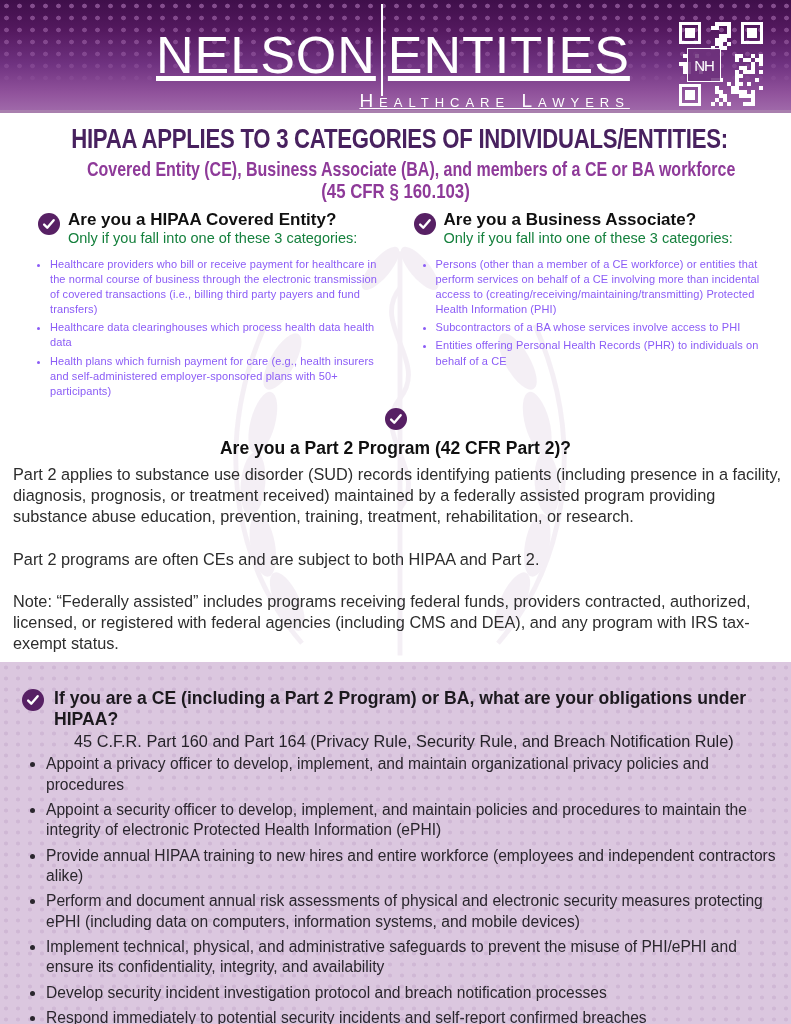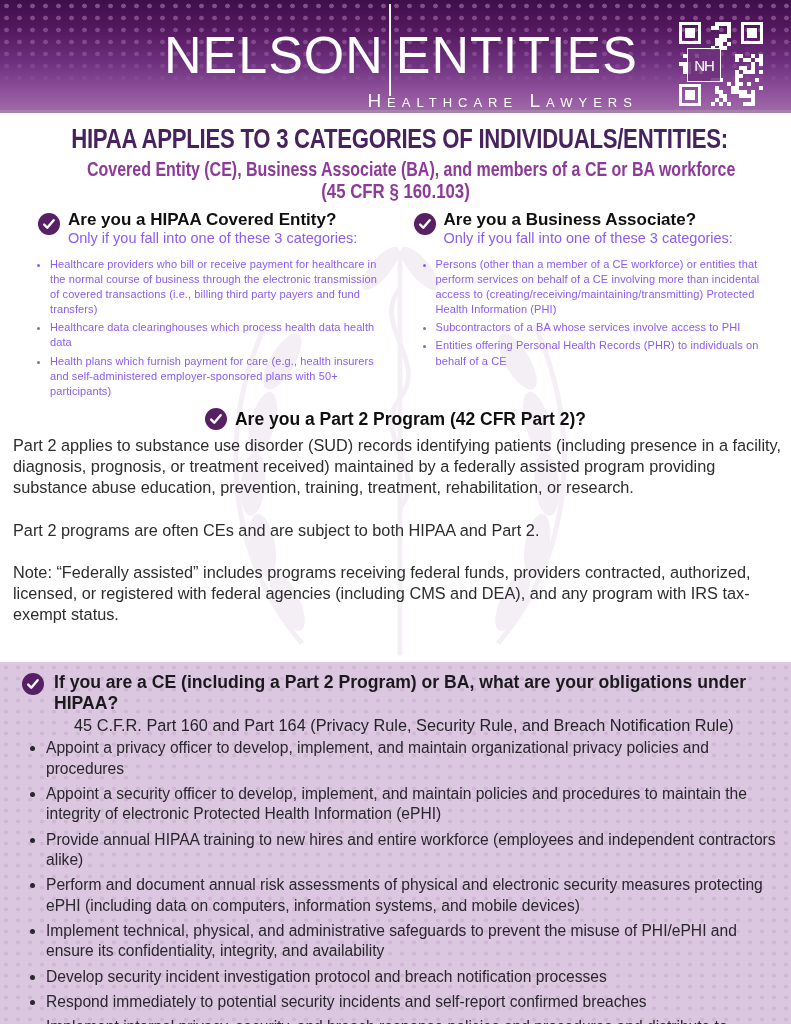--- a/index.html
+++ b/index.html
@@ -8,21 +8,21 @@
 
   
   .banner{position:relative;height:110px;
           background:linear-gradient(180deg,#3f0f4a 0%,#54195f 28%,#6f3280 58%,#91539c 85%,#9f68a9 100%);
           border-bottom:3px solid #a97fae;}
   .banner-dots{position:absolute;inset:0;pointer-events:none;
           background-image:radial-gradient(circle,rgba(190,132,198,.55) 2px,transparent 2.7px);
           background-size:13px 12px;
           -webkit-mask-image:linear-gradient(180deg,#000 0%,rgba(0,0,0,.65) 45%,transparent 82%);
           mask-image:linear-gradient(180deg,#000 0%,rgba(0,0,0,.65) 45%,transparent 82%);}
-  .logo{position:absolute;left:164px;top:14px;color:#fff;}
+  .logo{position:absolute;left:156px;top:14px;color:#fff;text-decoration:underline;}
   .logo-row{display:flex;align-items:center;font-size:52px;line-height:1.25;font-weight:400;letter-spacing:1px;}
   .logo-bar{width:2px;height:92px;background:#fff;margin:-10px 5px 0 5px;align-self:flex-start;}
   .logo-sub{text-align:right;font-variant:small-caps;letter-spacing:6px;font-size:19px;margin-top:-6px;}
   .qr{position:absolute;right:28px;top:22px;width:84px;height:84px;}
   .qr-grid{position:absolute;inset:0;display:grid;grid-template-columns:repeat(21,1fr);grid-template-rows:repeat(21,1fr);}
   .qr-grid div{background:transparent;}
   .qr-grid div.on{background:#ffffff;}
   .qr-finder{position:absolute;width:22px;height:22px;border:3px solid #fff;box-sizing:border-box;}
   .qr-finder::after{content:"";position:absolute;left:3px;top:3px;width:10px;height:10px;background:#fff;}
   .qr-center{position:absolute;left:8px;top:26px;width:32px;height:32px;border:1px solid #fff;
@@ -41,34 +41,34 @@
   
   .check{flex:0 0 auto;width:22px;height:22px;}
   .check svg{width:22px;height:22px;display:block;}
 
   
   .cols{position:relative;display:flex;gap:28px;padding:0 24px;margin-top:8px;}
   .col{flex:1;min-width:0;}
   .col-head{display:flex;gap:8px;align-items:flex-start;padding-left:14px;}
   .col-head .check{margin-top:3px;}
   .col-q{font-size:17px;font-weight:bold;color:#101010;line-height:1.15;}
-  .col-sub{font-size:14.5px;color:#8b5cf6;line-height:1.2;margin-top:1px;}
+  .col-sub{font-size:14.5px;color:#15803d;line-height:1.2;margin-top:1px;}
   ul.bullets{margin:9px 0 0 0;padding-left:26px;font-size:11px;line-height:1.38;color:#8b5cf6;letter-spacing:.1px;}
   ul.bullets li{margin-bottom:3px;}
 
   
   .part2{position:relative;}
   .part2-head{display:flex;justify-content:center;align-items:center;gap:8px;margin-top:6px;
-              font-size:17.5px;font-weight:bold;color:#101010;}
+              font-size:17.5px;font-weight:bold;color:#101010;flex-direction:column;}
   .part2-body{padding:5px 1px 0 13px;font-size:16.3px;line-height:1.3;color:#2d2d2d;}
   .part2-body p{margin:0 0 0 0;}
   .part2-body p + p{margin-top:21px;}
 
   
-  .obligations{position:absolute;left:0;right:0;top:662px;bottom:0;background:#dbc7df;padding:10px 14px 0 14px;box-sizing:border-box;}
+  .obligations{position:absolute;left:0;right:0;top:662px;bottom:0;background:#dbc7df;padding:26px 14px 0 14px;box-sizing:border-box;}
   .obligations::before{content:"";position:absolute;inset:0;pointer-events:none;
           background-image:radial-gradient(circle,rgba(125,70,138,.12) 1.7px,transparent 2.3px);
           background-size:12px 11px;}
   .ob-inner{position:relative;}
   .ob-head{display:flex;gap:10px;align-items:flex-start;padding-left:8px;}
   .ob-head .check{margin-top:1px;}
   .ob-q{font-size:17.6px;font-weight:bold;color:#1c191e;line-height:1.2;}
   .ob-cite{font-size:16.3px;color:#252229;margin:2px 0 3px 60px;}
   ul.ob-list{margin:2px 0 0 0;padding-left:32px;font-size:15.6px;line-height:1.32;color:#2a262d;}
   ul.ob-list li{margin-bottom:4.5px;}

